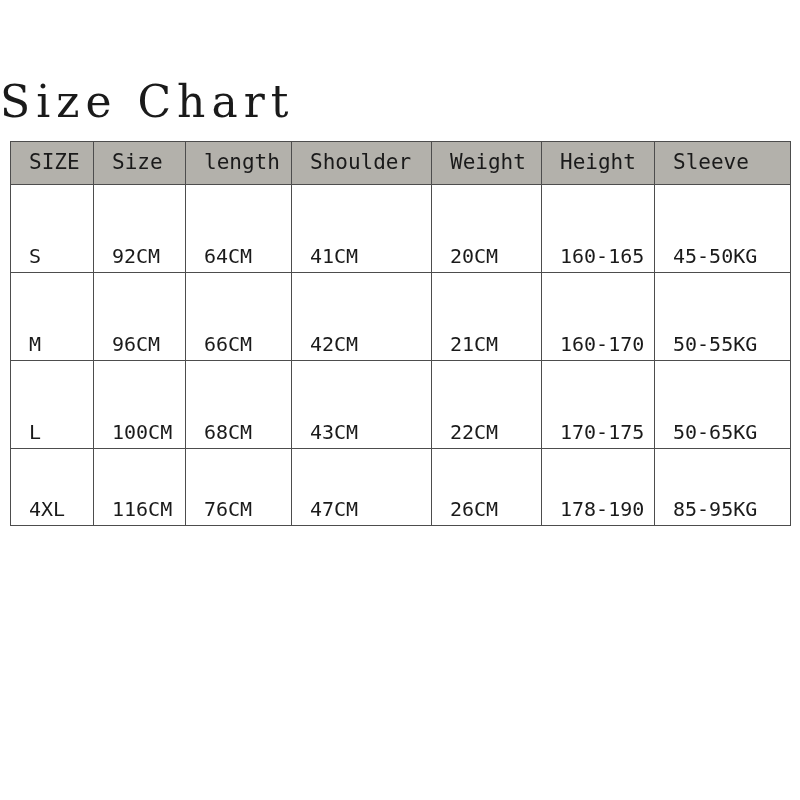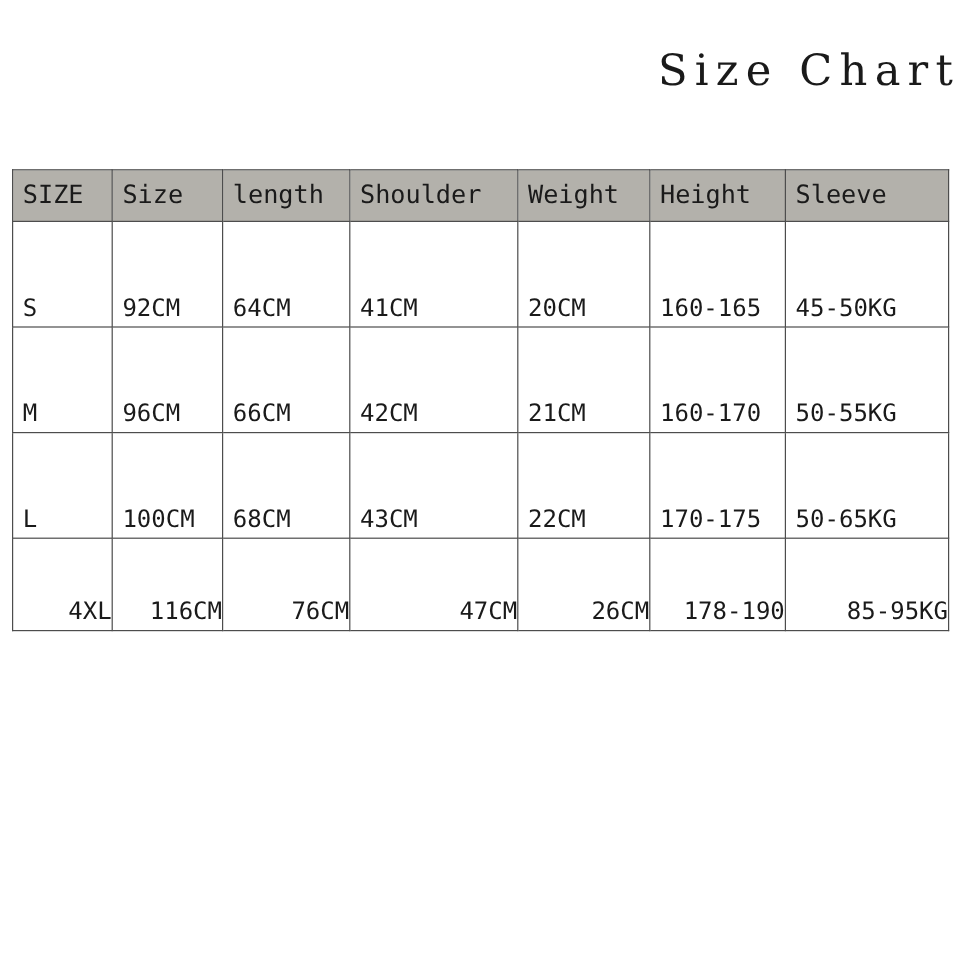--- a/index.html
+++ b/index.html
@@ -13,26 +13,26 @@
     font-family: "DejaVu Serif", serif;
     overflow: hidden;
   }
   .page {
     position: relative;
     width: 800px;
     height: 800px;
     box-sizing: border-box;
   }
   .title {
-    text-align: right;
+    text-align: left;
     font-family: "DejaVu Serif", serif;
-    font-size: 36px;
+    font-size: 44px;
     letter-spacing: 6px;
     color: #1a1a1a;
-    padding-top: 39px;
+    padding-top: 76px;
     padding-bottom: 0;
     margin: 0;
     font-weight: normal;
   }
   .table-wrap {
     position: absolute;
     left: 10px;
     top: 141px;
     width: 780px;
   }
@@ -48,41 +48,40 @@
   table.size-chart col.c3 { width: 140px; }
   table.size-chart col.c4 { width: 110px; }
   table.size-chart col.c5 { width: 113px; }
   table.size-chart col.c6 { width: 136px; }
 
   table.size-chart th,
   table.size-chart td {
     border: 1px solid #4d4d4d;
     text-align: left;
     vertical-align: bottom;
-    padding: 0 0 4px 8px;
+    padding: 0 0 4px 18px;
     font-size: 20px;
     color: #1a1a1a;
     font-weight: normal;
     white-space: nowrap;
     overflow: hidden;
   }
   table.size-chart thead th {
     background: #b3b1ab;
     height: 40px;
     font-size: 21px;
     vertical-align: middle;
     padding-bottom: 2px;
   }
   table.size-chart tbody td {
     height: 83px;
     background: #ffffff;
   }
   table.size-chart tbody tr:last-child td {
     height: 72px;
-    text-align: right;
   }
 </style>
 </head>
 <body>
 
 <div class="page">
 
   <h1 class="title">Size Chart</h1>
 
   <div class="table-wrap">

